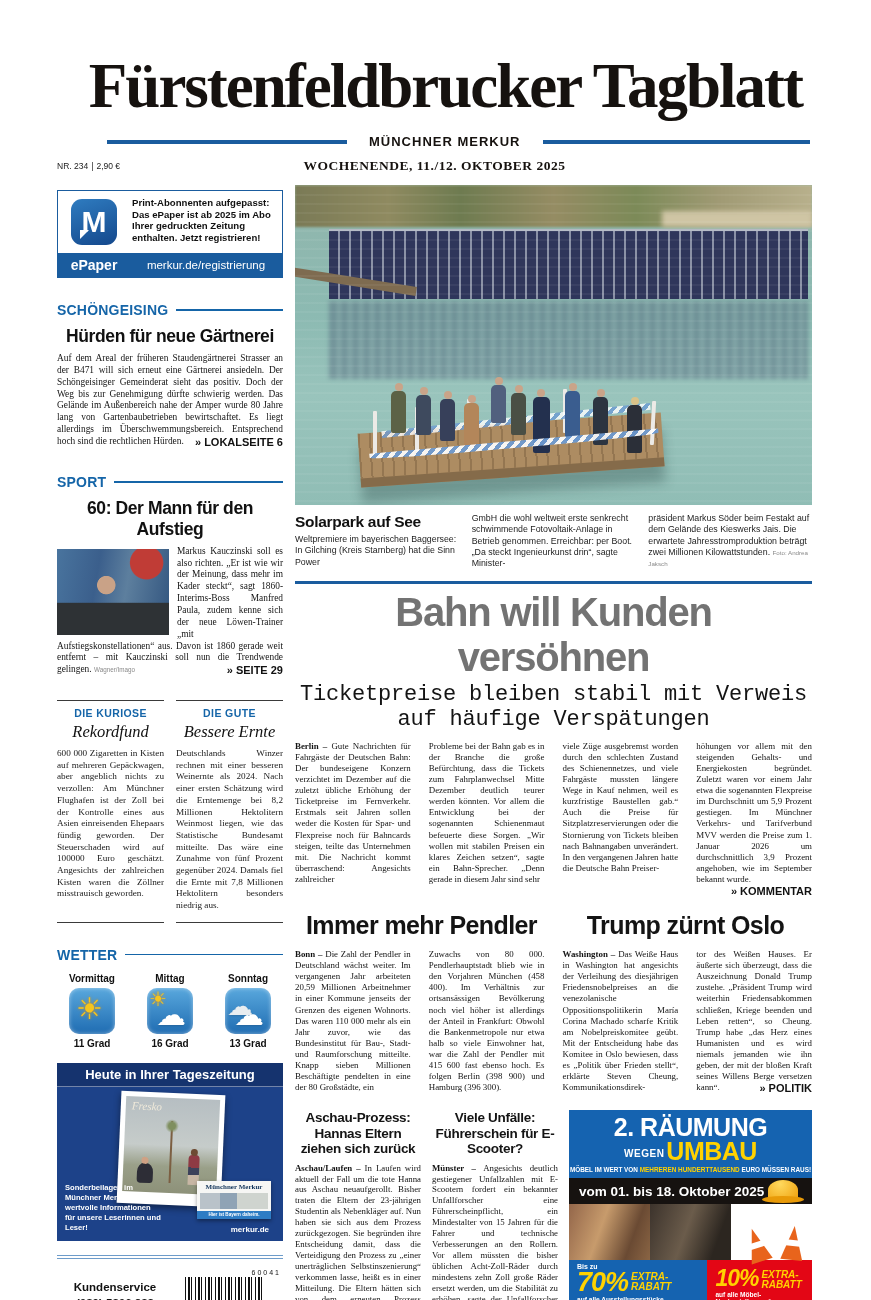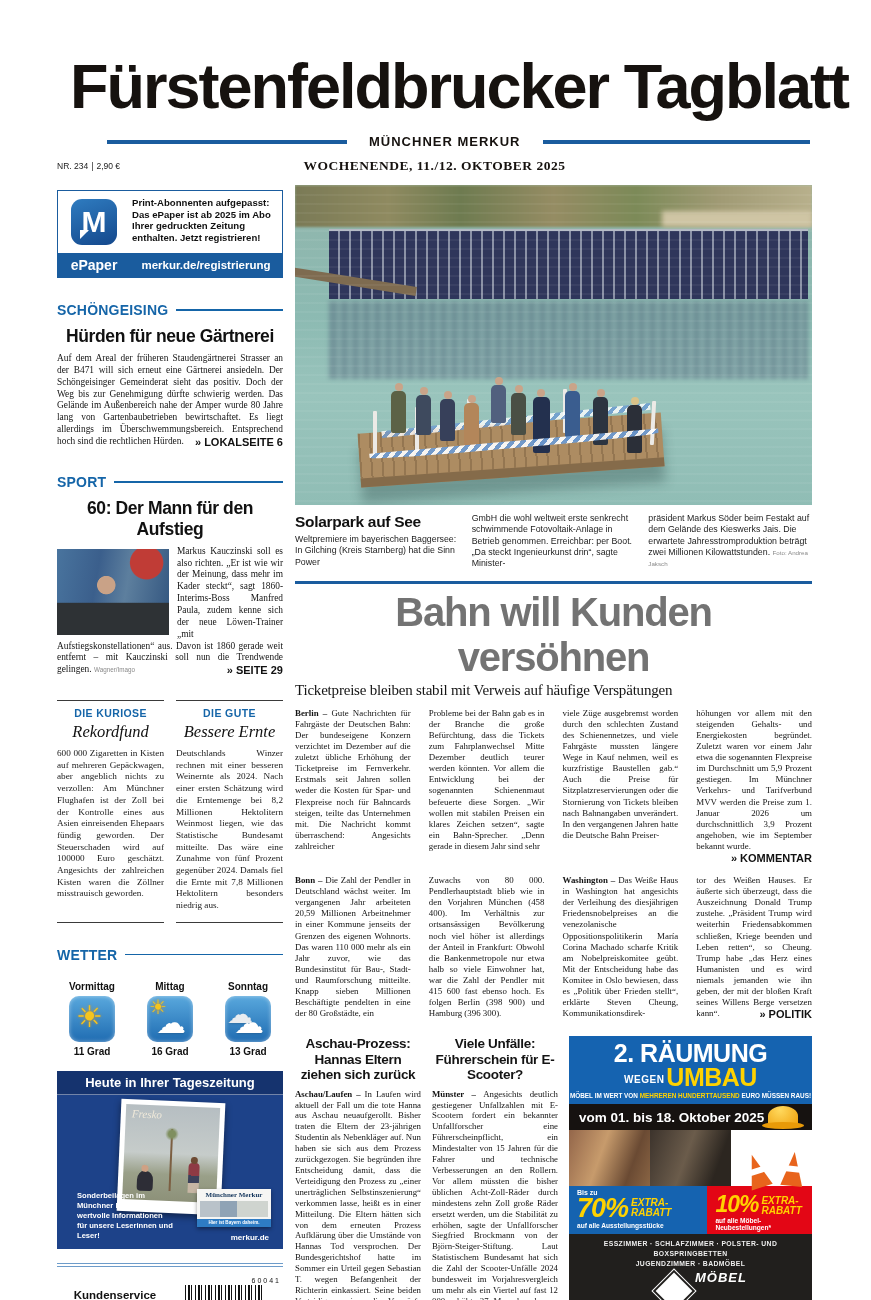--- a/index.html
+++ b/index.html
@@ -1,22 +1,22 @@
 <!DOCTYPE html>
 <html><head>
 <meta charset="utf-8">
 <style>
   * { margin:0; padding:0; box-sizing:border-box; }
   html,body { background:#e8e8e8; }
   .page { position:relative; width:871px; height:1300px; background:#fff; margin:0 auto;
           font-family:"Liberation Serif", serif; color:#1a1a1a; overflow:hidden; }
 
   
-  .masthead { position:absolute; left:70px; top:50px; width:755px; text-align:center;
-              font-family:Liberation Sans, sans-serif; font-weight:700; font-size:63px;
+  .masthead { position:absolute; left:47px; top:50px; width:755px; text-align:right;
+              font-family:Liberation Serif, serif; font-weight:700; font-size:63px;
               letter-spacing:-2px; color:#16120f; white-space:nowrap; }
   .brandrow { position:absolute; left:57px; top:134px; width:755px; display:flex; align-items:center; }
   .brandrow .rule { height:4px; background:#1a5c9e; }
   .brandrow .rule.l { width:240px; margin-left:50px; }
   .brandrow .rule.r { flex:1; margin-right:2px; }
   .brand-label { font-family:"Liberation Sans", sans-serif; font-weight:700; font-size:13px;
                  letter-spacing:1px; color:#16120f; padding:0 22px; }
   .daterow { position:absolute; left:57px; top:158px; width:755px; height:18px; }
   .issue { position:absolute; left:0; top:3px; font-family:"Liberation Sans", sans-serif;
            font-size:8.5px; color:#222; }
@@ -34,21 +34,21 @@
   .m-icon { position:relative; width:46px; height:46px; border-radius:11px;
             background:linear-gradient(160deg,#2f7cc0,#14488c); display:flex; align-items:center; justify-content:center;
             font-family:"Liberation Sans", sans-serif; font-weight:700; font-size:30px; color:#fff; }
   .m-icon::after { content:""; position:absolute; left:9px; bottom:6px; width:9px; height:9px;
                    background:#fff; clip-path:polygon(0 100%, 0 0, 100% 0); }
   .ep-text { flex:1; padding:6px 6px 2px 2px; font-family:"Liberation Sans", sans-serif;
              font-weight:700; font-size:9.6px; line-height:1.22; color:#111; }
   .ep-band { height:24px; background:#1a5c9e; display:flex; align-items:center;
              font-family:"Liberation Sans", sans-serif; color:#fff; }
   .ep-band .ep-label { width:72px; text-align:center; font-weight:700; font-size:14px; }
-  .ep-band .ep-url { flex:1; text-align:center; font-weight:700; font-size:11.5px; }
+  .ep-band .ep-url { flex:1; text-align:center; font-weight:400; font-size:11.5px; }
 
   .kicker-row { display:flex; align-items:center; margin-top:24px; }
   .kicker { font-family:"Liberation Sans", sans-serif; font-weight:700; font-size:14px;
             color:#1565a8; letter-spacing:.2px; padding-right:8px; white-space:nowrap; }
   .kicker-row .kline { flex:1; height:1.5px; background:#1565a8; }
 
   .sec-headline { text-align:center; font-family:"Liberation Sans", sans-serif; font-weight:700;
                   font-size:17.5px; letter-spacing:-.4px; color:#111; margin:8px 0 6px; }
   .body-text { font-size:9.4px; line-height:1.26; text-align:justify; color:#141414; }
   .page-ref { font-family:"Liberation Sans", sans-serif; font-weight:700; font-size:11px;
@@ -62,21 +62,21 @@
       linear-gradient(180deg, rgba(0,0,0,0) 62%, #2e3235 63%),
       linear-gradient(100deg, #49749e 0%, #3b5f8c 35%, #5d7f9e 60%, #31547e 100%); }
 
   .duo { display:grid; grid-template-columns:1fr 1fr; gap:12px; margin-top:22px; }
   .duo-item { border-top:1.2px solid #3a3a3a; border-bottom:1.2px solid #3a3a3a; padding:6px 0 10px; }
   .duo-kicker { text-align:center; font-family:"Liberation Sans", sans-serif; font-weight:700;
                 font-size:10.5px; color:#1565a8; letter-spacing:.4px; }
   .duo-title { text-align:center; font-style:italic; font-size:16.5px; margin:3px 0 6px; color:#111; }
   .duo-body { font-size:9.2px; line-height:1.27; text-align:justify; }
 
-  .wetter-row { display:flex; justify-content:space-between; margin-top:18px; padding:0 2px; }
+  .wetter-row { display:flex; justify-content:space-between; margin-top:10px; padding:0 2px; }
   .wx { width:66px; text-align:center; font-family:"Liberation Sans", sans-serif; }
   .wx-label { font-weight:700; font-size:10px; color:#111; margin-bottom:4px; }
   .wx-icon { position:relative; width:46px; height:46px; margin:0 auto; border-radius:10px;
              background:linear-gradient(180deg,#59a8dd,#1f6cb2); box-shadow:inset 0 0 4px rgba(255,255,255,.5); overflow:hidden; }
   .wx-sun { position:absolute; font-size:30px; color:#f6c51d; text-shadow:0 0 3px #e8940a; left:7px; top:3px; }
   .wx-sun.small { font-size:20px; left:2px; top:-1px; }
   .wx-cloud { position:absolute; font-size:30px; color:#fff; left:9px; top:9px; text-shadow:0 1px 2px rgba(0,0,0,.15); }
   .wx-cloud.back { color:#e9edf0; left:2px; top:3px; font-size:26px; }
   .wx-temp { font-weight:700; font-size:10px; color:#111; margin-top:4px; }
 
@@ -90,21 +90,21 @@
                 background:linear-gradient(180deg,#b6bec2 0%, #c6ccca 50%, #9aa089 72%, #8d9179 100%); }
   .fresko-title { position:absolute; left:6px; top:3px; font-style:italic; font-size:11px; color:#efe9da; }
   .fresko-tree { position:absolute; left:46px; bottom:10px; width:2px; height:62px; background:#7c5f42; }
   .fresko-tree::after { content:""; position:absolute; left:-8px; top:-2px; width:18px; height:14px;
                         background:radial-gradient(circle,#7f8f5f 0 30%, rgba(0,0,0,0) 60%); }
   .fresko-fig1 { position:absolute; left:14px; bottom:9px; width:16px; height:20px; background:#2d2d36; border-radius:45% 45% 20% 20%; }
   .fresko-fig1::before { content:""; position:absolute; top:-6px; left:4px; width:7px; height:7px; border-radius:50%; background:#cfa184; }
   .fresko-fig2 { position:absolute; right:18px; bottom:9px; width:11px; height:30px;
                  background:linear-gradient(180deg,#8e3a44 0 42%, #3c415a 42% 66%, #c7b6a4 66%); border-radius:4px 4px 0 0; }
   .fresko-fig2::before { content:""; position:absolute; top:-6px; left:2px; width:7px; height:7px; border-radius:50%; background:#6d4a33; }
-  .promo-text { position:absolute; left:20px; bottom:8px; width:96px;
+  .promo-text { position:absolute; left:8px; bottom:8px; width:96px;
                 font-family:"Liberation Sans", sans-serif; font-weight:700; font-size:7.6px; line-height:1.3; }
   .mini-paper { position:absolute; right:12px; bottom:22px; width:74px; background:#f6f6f4; color:#12355e;
                 box-shadow:0 2px 4px rgba(0,0,0,.4); padding:2px 3px 0; }
   .mp-title { font-family:"Liberation Serif", serif; font-weight:700; font-size:7px; text-align:center; color:#14365c; }
   .mp-img { height:16px; margin:2px 0; background:linear-gradient(90deg,#b9c2c9 0 30%, #8fa3b5 30% 55%, #cfd4cf 55%); }
   .mp-badge { background:#2e7cc4; color:#fff; font-family:"Liberation Sans", sans-serif; font-weight:700;
               font-size:4.6px; text-align:center; padding:1.5px 0; margin:0 -3px; }
   .mini-url { position:absolute; right:14px; bottom:7px; font-family:"Liberation Sans", sans-serif;
               font-weight:700; font-size:8px; color:#fff; }
 
@@ -158,21 +158,21 @@
   .caption { display:grid; grid-template-columns:1fr 1fr 1fr; gap:13px; margin-top:8px; min-height:62px; }
   .cap-title { font-family:"Liberation Sans", sans-serif; font-weight:700; font-size:15.5px;
                letter-spacing:-.3px; color:#111; margin-bottom:3px; }
   .cap-text { font-family:"Liberation Sans", sans-serif; font-size:8.8px; line-height:1.28; color:#1c1c1c; }
   .cap-credit { font-family:"Liberation Sans", sans-serif; font-size:6.2px; color:#8a8a8a; }
 
   .blue-rule { height:2.5px; background:#1a5c9e; margin-top:6px; }
 
   .lead-headline { text-align:center; font-family:"Liberation Sans", sans-serif; font-weight:700;
                    font-size:40px; letter-spacing:-1.2px; color:#737373; margin-top:6px; }
-  .lead-sub { font-family:Liberation Serif, serif; font-size:15px;
+  .lead-sub { text-align:center; font-family:Liberation Mono, monospace; font-size:22px;
               letter-spacing:-.2px; color:#141414; margin-top:2px; }
   .cols4 { display:grid; grid-template-columns:repeat(4,1fr); gap:18px; margin-top:9px; }
   .ncol { font-size:8.9px; line-height:1.25; text-align:justify; color:#141414; }
   .dateline { font-weight:700; }
   .head2row { display:grid; grid-template-columns:1fr 1fr; gap:11px; margin-top:12px; }
   .head2 { text-align:center; font-family:"Liberation Sans", sans-serif; font-weight:700;
            font-size:25px; letter-spacing:-.6px; color:#141414; }
 
   .bottomrow { display:grid; grid-template-columns:126px 126px 1fr; gap:11px; margin-top:14px; }
   .mini-head { text-align:center; font-family:"Liberation Sans", sans-serif; font-weight:700;
@@ -406,20 +406,24 @@
         <span class="dateline">Berlin – </span><span>Gute Nachrichten für Fahrgäste der Deutschen Bahn: Der bundeseigene Konzern verzichtet im Dezember auf die zuletzt übliche Erhöhung der Ticketpreise im Fernverkehr. Erstmals seit Jahren sollen weder die Kosten für Spar- und Flexpreise noch für Bahncards steigen, teilte das Unternehmen mit. Die Nachricht kommt überraschend: Angesichts zahlreicher</span>
       </div>
       <div class="ncol">Probleme bei der Bahn gab es in der Branche die große Befürchtung, dass die Tickets zum Fahrplanwechsel Mitte Dezember deutlich teurer werden könnten. Vor allem die Entwicklung bei der sogenannten Schienenmaut befeuerte diese Sorgen. „Wir wollen mit stabilen Preisen ein klares Zeichen setzen“, sagte ein Bahn-Sprecher. „Denn gerade in diesem Jahr sind sehr</div>
       <div class="ncol">viele Züge ausgebremst worden durch den schlechten Zustand des Schienennetzes, und viele Fahrgäste mussten längere Wege in Kauf nehmen, weil es kurzfristige Baustellen gab.“ Auch die Preise für Sitzplatzreservierungen oder die Stornierung von Tickets bleiben nach Bahnangaben unverändert. In den vergangenen Jahren hatte die Deutsche Bahn Preiser-</div>
       <div class="ncol clearfix">
         <span>höhungen vor allem mit den steigenden Gehalts- und Energiekosten begründet. Zuletzt waren vor einem Jahr etwa die sogenannten Flexpreise im Durchschnitt um 5,9 Prozent gestiegen. Im Münchner Verkehrs- und Tarifverbund MVV werden die Preise zum 1. Januar 2026 um durchschnittlich 3,9 Prozent angehoben, wie im September bekannt wurde.</span>
         <span class="page-ref">» KOMMENTAR</span>
       </div>
     </div>
 
+    <div class="head2row">
+      <div class="head2">Immer mehr Pendler</div>
+      <div class="head2">Trump zürnt Oslo</div>
+    </div>
 
     <div class="cols4">
       <div class="ncol">
         <span class="dateline">Bonn – </span><span>Die Zahl der Pendler in Deutschland wächst weiter. Im vergangenen Jahr arbeiteten 20,59 Millionen Arbeitnehmer in einer Kommune jenseits der Grenzen des eigenen Wohnorts. Das waren 110 000 mehr als ein Jahr zuvor, wie das Bundesinstitut für Bau-, Stadt- und Raumforschung mitteilte. Knapp sieben Millionen Beschäftigte pendelten in eine der 80 Großstädte, ein</span>
       </div>
       <div class="ncol">Zuwachs von 80 000. Pendlerhauptstadt blieb wie in den Vorjahren München (458 400). Im Verhältnis zur ortsansässigen Bevölkerung noch viel höher ist allerdings der Anteil in Frankfurt: Obwohl die Bankenmetropole nur etwa halb so viele Einwohner hat, war die Zahl der Pendler mit 415 600 fast ebenso hoch. Es folgen Berlin (398 900) und Hamburg (396 300).</div>
       <div class="ncol">
         <span class="dateline">Washington – </span><span>Das Weiße Haus in Washington hat angesichts der Verleihung des diesjährigen Friedensnobelpreises an die venezolanische Oppositionspolitikerin María Corina Machado scharfe Kritik am Nobelpreiskomitee geübt. Mit der Entscheidung habe das Komitee in Oslo bewiesen, dass es „Politik über Frieden stellt“, erklärte Steven Cheung, Kommunikationsdirek-</span>
       </div>
       <div class="ncol clearfix">

